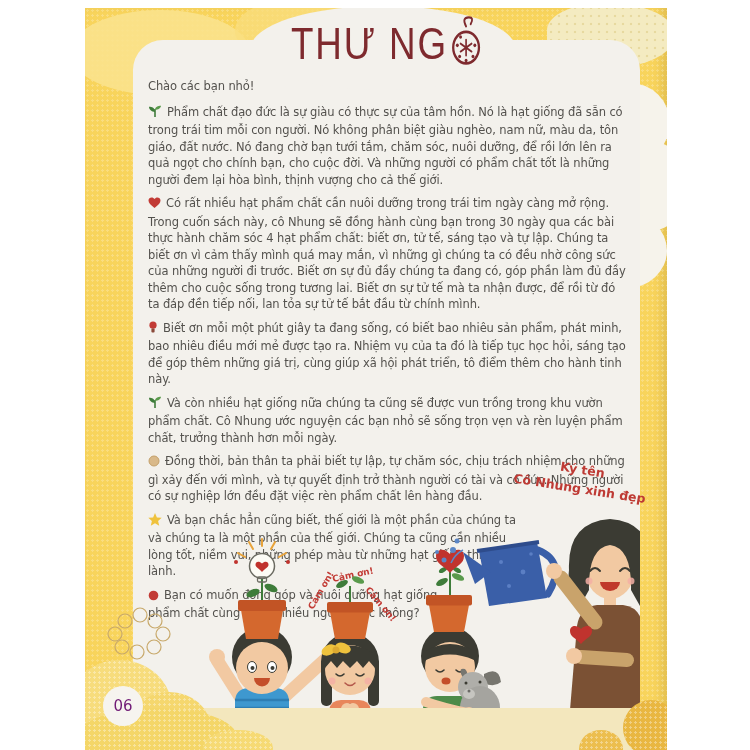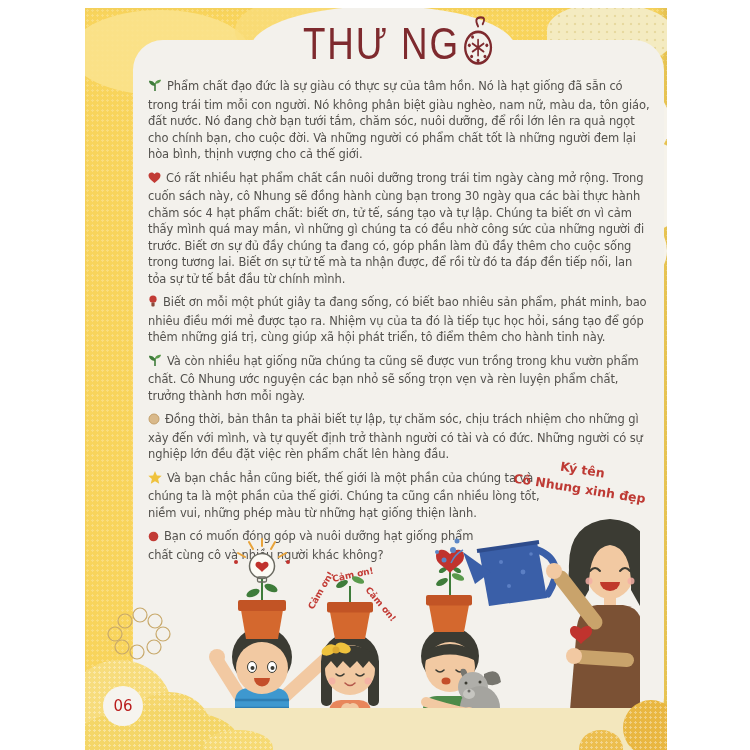--- a/index.html
+++ b/index.html
@@ -27,21 +27,21 @@
     background-image:radial-gradient(#E7D99F 1.3px,transparent 1.6px);
     background-size:8px 8px;
   }
   .wc{position:absolute;background:#F6F3EB;border-radius:50%;z-index:1;}
   .wc1{left:505px;top:75px;width:80px;height:80px;}
   .wc2{left:515px;top:132px;width:90px;height:92px;}
   .wc3{left:502px;top:205px;width:80px;height:75px;}
 
   .panel{
     position:absolute;left:48px;top:32px;width:507px;height:688px;z-index:2;
-    background:#F3F1EC;border-radius:30px;padding-left:24px;
+    background:#F3F1EC;border-radius:30px;
   }
   .panel-bump{
     position:absolute;left:118px;top:-34px;width:264px;height:84px;
     background:#F3F1EC;border-radius:50%;
   }
   .title{
     position:absolute;left:0;top:-22px;width:100%;margin:0;text-align:center;
     color:#7E2A2E;font-family:"Liberation Sans",sans-serif;font-weight:400;
     font-size:40px;letter-spacing:2px;transform:scale(.92,1.12);
   }
@@ -74,21 +74,21 @@
   .bl1{left:-18px;top:652px;width:105px;height:98px;background-color:#F7DC7C;}
   .bl2{left:42px;top:684px;width:84px;height:74px;background-color:#F5D76E;}
   .bl3{left:-8px;top:700px;width:160px;height:58px;background-color:#F4D668;}
   .bl4{left:118px;top:722px;width:70px;height:36px;background-color:#F6DA74;}
   .br1{left:538px;top:692px;width:56px;height:56px;background-color:#E9B741;}
   .br2{left:494px;top:722px;width:44px;height:38px;background-color:#ECBE4E;}
   .doodle{position:absolute;left:12px;top:596px;z-index:5;}
   .page-number{
     position:absolute;left:18px;top:678px;width:40px;height:40px;z-index:6;
     background:#F6F4EF;border-radius:50%;display:flex;align-items:center;justify-content:center;
-    color:#b91c1c;font-size:15px;
+    color:#701a75;font-size:15px;
   }
 </style>
 </head>
 <body>
 
 <div class="book-page">
   <div class="speckle"></div>
   <div class="blob tl1"></div>
   <div class="blob tl2"></div>
   <div class="blob tl3"></div>
@@ -110,20 +110,21 @@
             <circle cx="10" cy="37" r="1.6"></circle>
           <circle cx="17" cy="40.5" r="1.6"></circle>
             <circle cx="24.5" cy="37" r="1.6"></circle>
           <circle cx="26.5" cy="27" r="1.6"></circle>
             <circle cx="11" cy="19.5" r="1.6"></circle>
         </g>
       </svg>
     </h1>
 
     <div class="letter">
+      <p class="greeting">Chào các bạn nhỏ!</p>
 
       <p><span class="pic"><svg width="14" height="13" viewBox="0 0 14 13">
               <path d="M7,12 C7,8 7,6 7,4" stroke="#3E7C3A" stroke-width="1.6" fill="none"></path>
               <path d="M7,7 C3.5,7 1,4.5 1,1.8 C4,1.8 7,3 7,7 Z" fill="#3E7C3A"></path>
               <path d="M7,5 C10,5 13,3 13,.8 C10,.8 7,1.8 7,5 Z" fill="#5A9A4C"></path>
             </svg></span><span>Phẩm chất đạo đức là sự giàu có thực sự của tâm hồn. Nó là hạt giống đã sẵn có trong trái tim mỗi con người. Nó không phân biệt giàu nghèo, nam nữ, màu da, tôn giáo, đất nước. Nó đang chờ bạn tưới tắm, chăm sóc, nuôi dưỡng, để rồi lớn lên ra quả ngọt cho chính bạn, cho cuộc đời. Và những người có phẩm chất tốt là những người đem lại hòa bình, thịnh vượng cho cả thế giới.</span></p>
 
       <p><span class="pic"><svg width="13" height="12" viewBox="0 0 13 12">
               <path d="M6.5,11 C2.5,7.5 .5,5.8 .5,3.4 C.5,1.4 2,.4 3.6,.4 C4.8,.4 5.9,1.1 6.5,2.1 C7.1,1.1 8.2,.4 9.4,.4 C11,.4 12.5,1.4 12.5,3.4 C12.5,5.8 10.5,7.5 6.5,11 Z" fill="#C23B35"></path>
             </svg></span><span>Có rất nhiều hạt phẩm chất cần nuôi dưỡng trong trái tim ngày càng mở rộng. Trong cuốn sách này, cô Nhung sẽ đồng hành cùng bạn trong 30 ngày qua các bài thực hành chăm sóc 4 hạt phẩm chất: biết ơn, tử tế, sáng tạo và tự lập. Chúng ta biết ơn vì cảm thấy mình quá may mắn, vì những gì chúng ta có đều nhờ công sức của những người đi trước. Biết ơn sự đủ đầy chúng ta đang có, góp phần làm đủ đầy thêm cho cuộc sống trong tương lai. Biết ơn sự tử tế mà ta nhận được, để rồi từ đó ta đáp đền tiếp nối, lan tỏa sự tử tế bắt đầu từ chính mình.</span></p>

